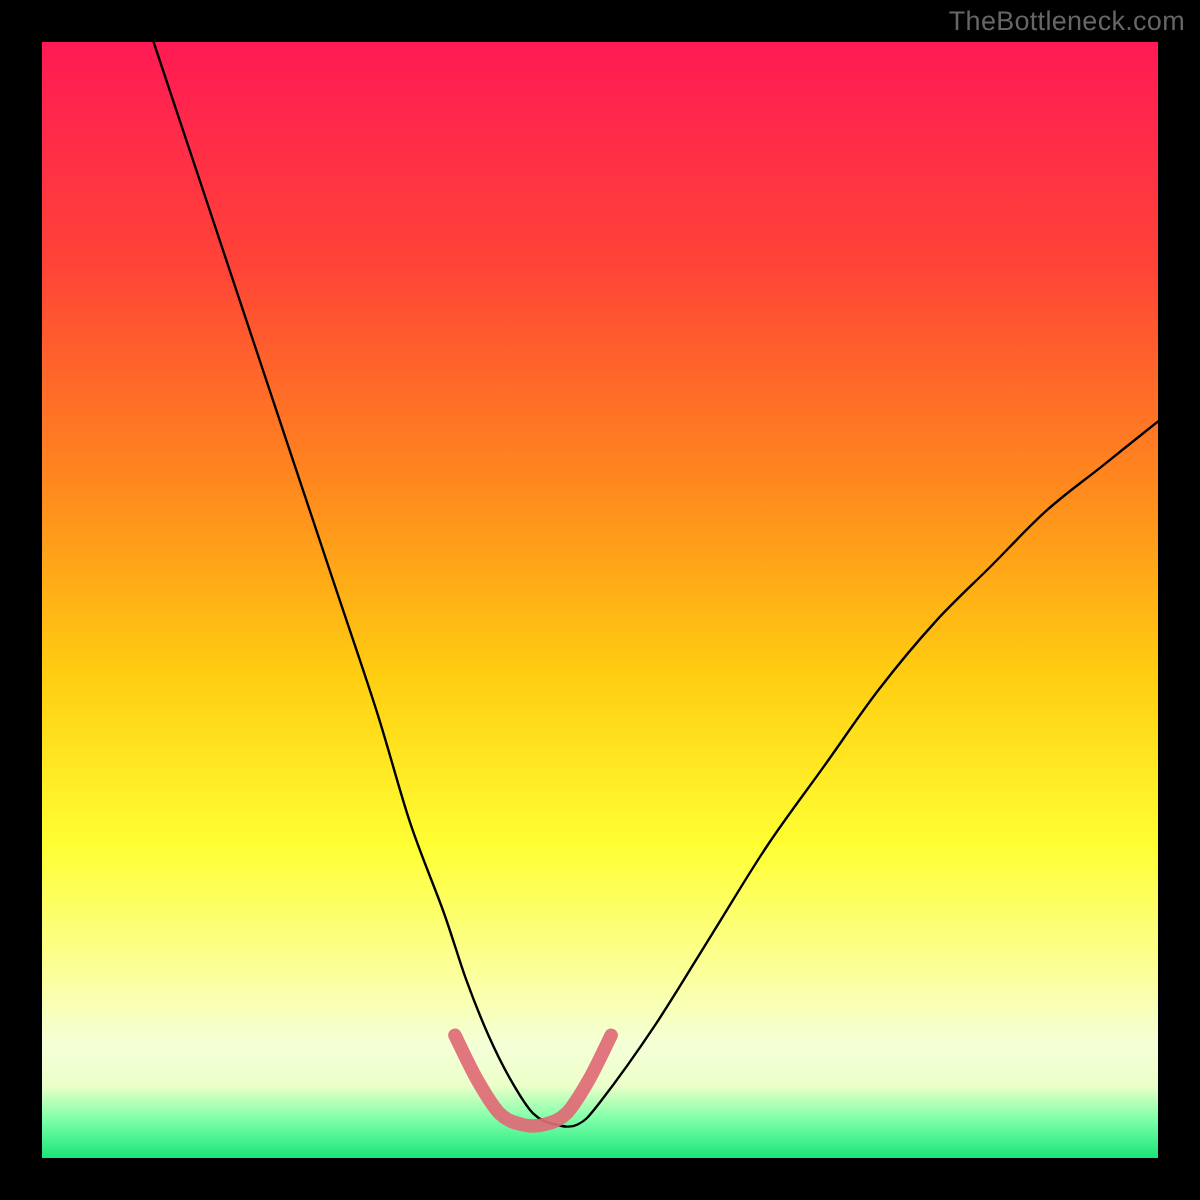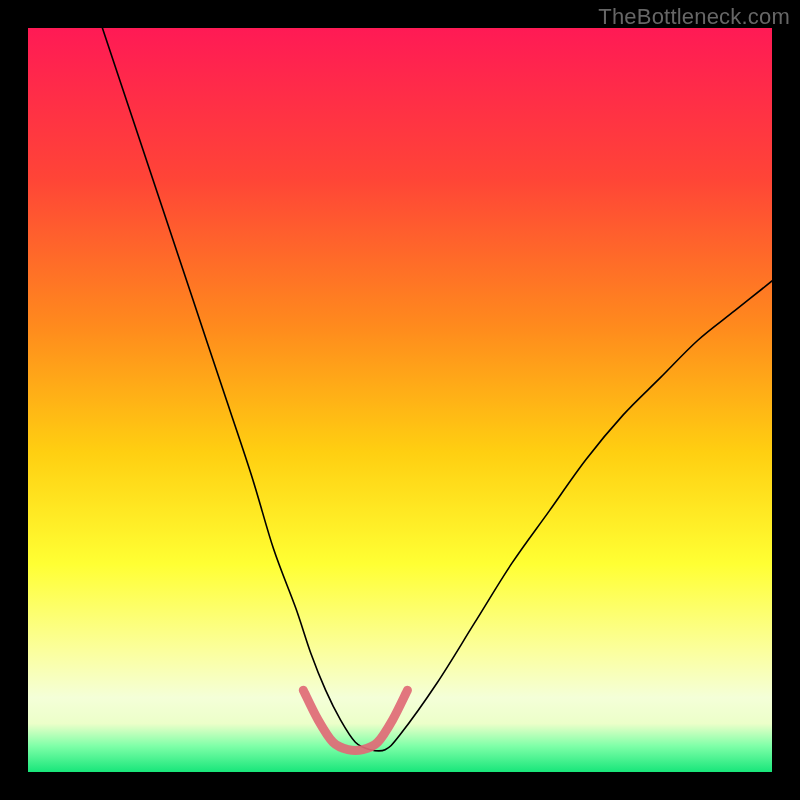--- a/index.html
+++ b/index.html
@@ -23,21 +23,21 @@
     left: 28px;
     width: 744px;
     height: 744px;
     overflow: hidden;
   }
   .watermark {
     position: absolute;
     top: 4px;
     right: 10px;
     color: #666;
-    font-size: 22px;
+    font-size: 18px;
     font-weight: 500;
     letter-spacing: 0.2px;
     z-index: 5;
   }
   svg { display: block; }
 </style>
 </head>
 <body>
 
 <div class="frame">

